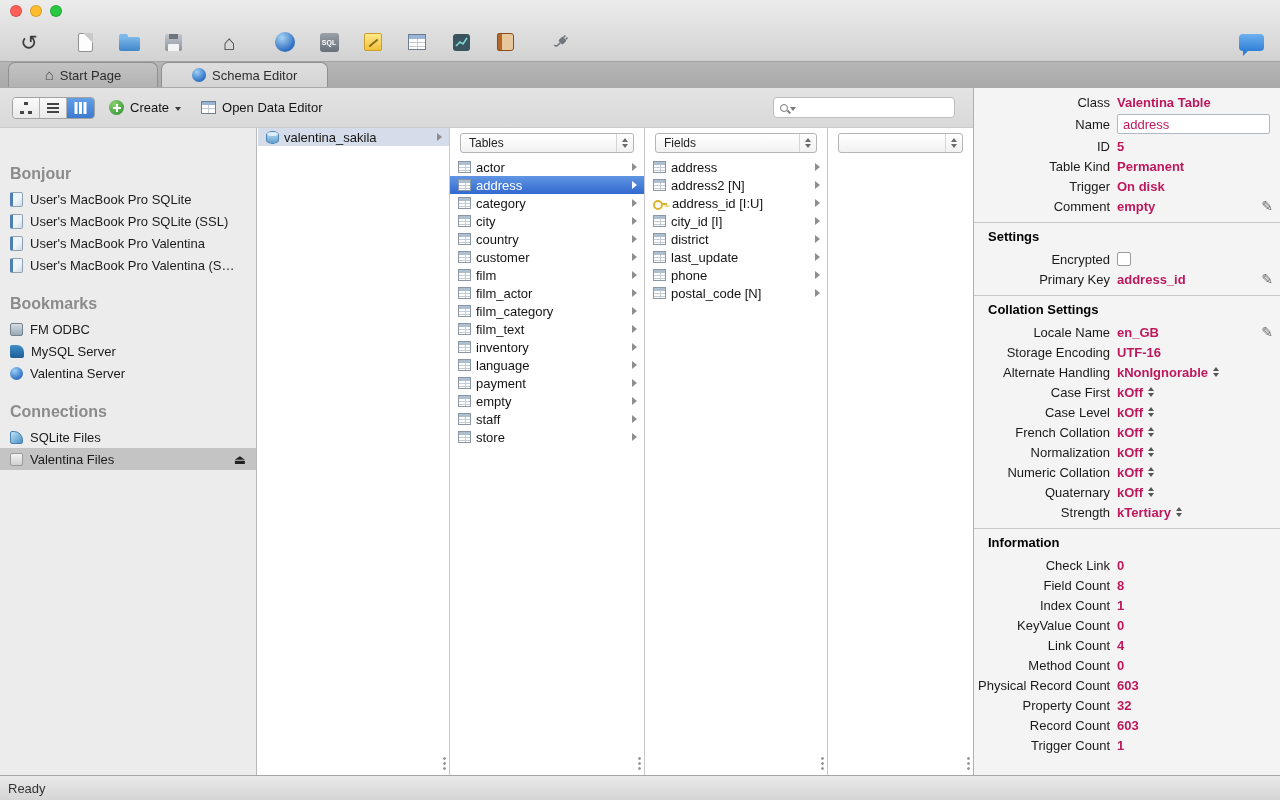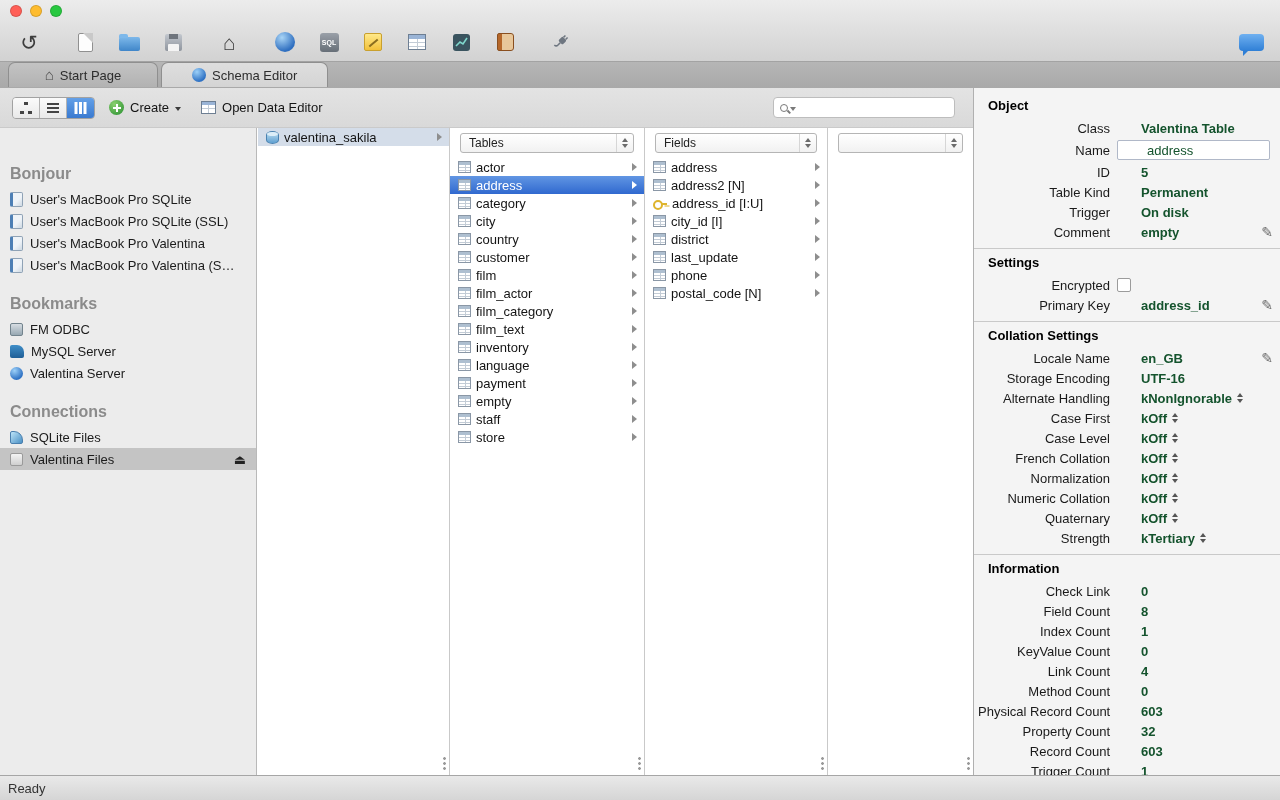--- a/index.html
+++ b/index.html
@@ -132,21 +132,21 @@
 
   
   .inspector { position:absolute; top:88px; left:973px; right:0; bottom:25px; background:#f4f4f4;
                border-left:1px solid #b0b0b0; overflow:hidden; padding-top:4px; }
   .isec + .isec { border-top:1px solid #c9c9c9; margin-top:6px; }
   .isec-title { font-weight:bold; font-size:13px; color:#000; padding:6px 0 5px 14px; }
   .prop-row { position:relative; display:flex; align-items:center; height:20px; padding:0 22px 0 4px; }
   .prop-row.input { height:24px; }
   .plabel { width:132px; text-align:right; margin-right:7px; color:#1a1a1a; flex:none; white-space:nowrap; }
   .pvalue { display:flex; align-items:center; min-width:0; flex:1; }
-  .ptext { font-weight:bold; color:#14532d; white-space:nowrap;margin-left:24px; }
+  .ptext { font-weight:bold; color:#be185d; white-space:nowrap; }
   .prop-row.input .pvalue { background:#fff; border:1px solid #b0b8c8; border-radius:2px; height:20px; padding:0 5px; margin-right:-12px; }
   .prop-row.input .ptext { font-weight:normal; }
   .ctrl { display:none; margin-left:5px; flex-direction:column; gap:2px; }
   .prop-row.select .ctrl { display:flex; }
   .ctrl::before { content:""; width:0; height:0; border-left:3.5px solid transparent; border-right:3.5px solid transparent; border-bottom:4.5px solid #555; }
   .ctrl::after { content:""; width:0; height:0; border-left:3.5px solid transparent; border-right:3.5px solid transparent; border-top:4.5px solid #555; }
   .pencil { display:none; position:absolute; right:7px; top:50%; transform:translateY(-50%); font-size:14px; color:#666; line-height:1; }
   .prop-row.edit .pencil { display:block; } .prop-row.edit .pencil::after { content:"✎"; }
   .cbx { display:none; width:14px; height:14px; background:#fff; border:1px solid #9b9b9b; border-radius:2px; }
   .prop-row.checkbox .cbx { display:inline-block; }
@@ -535,21 +535,20 @@
         
       </div>
       <span class="grip"></span>
     </div>
 
   </div>
 
   <div class="inspector">
 
     <div class="isec">
-      <div class="isec-title">Object</div>
       <div>
 
           <div class="prop-row">
             <span class="plabel">Class</span>
             <span class="pvalue">
 
               <span class="ptext">Valentina Table</span>
 
             </span>
 

